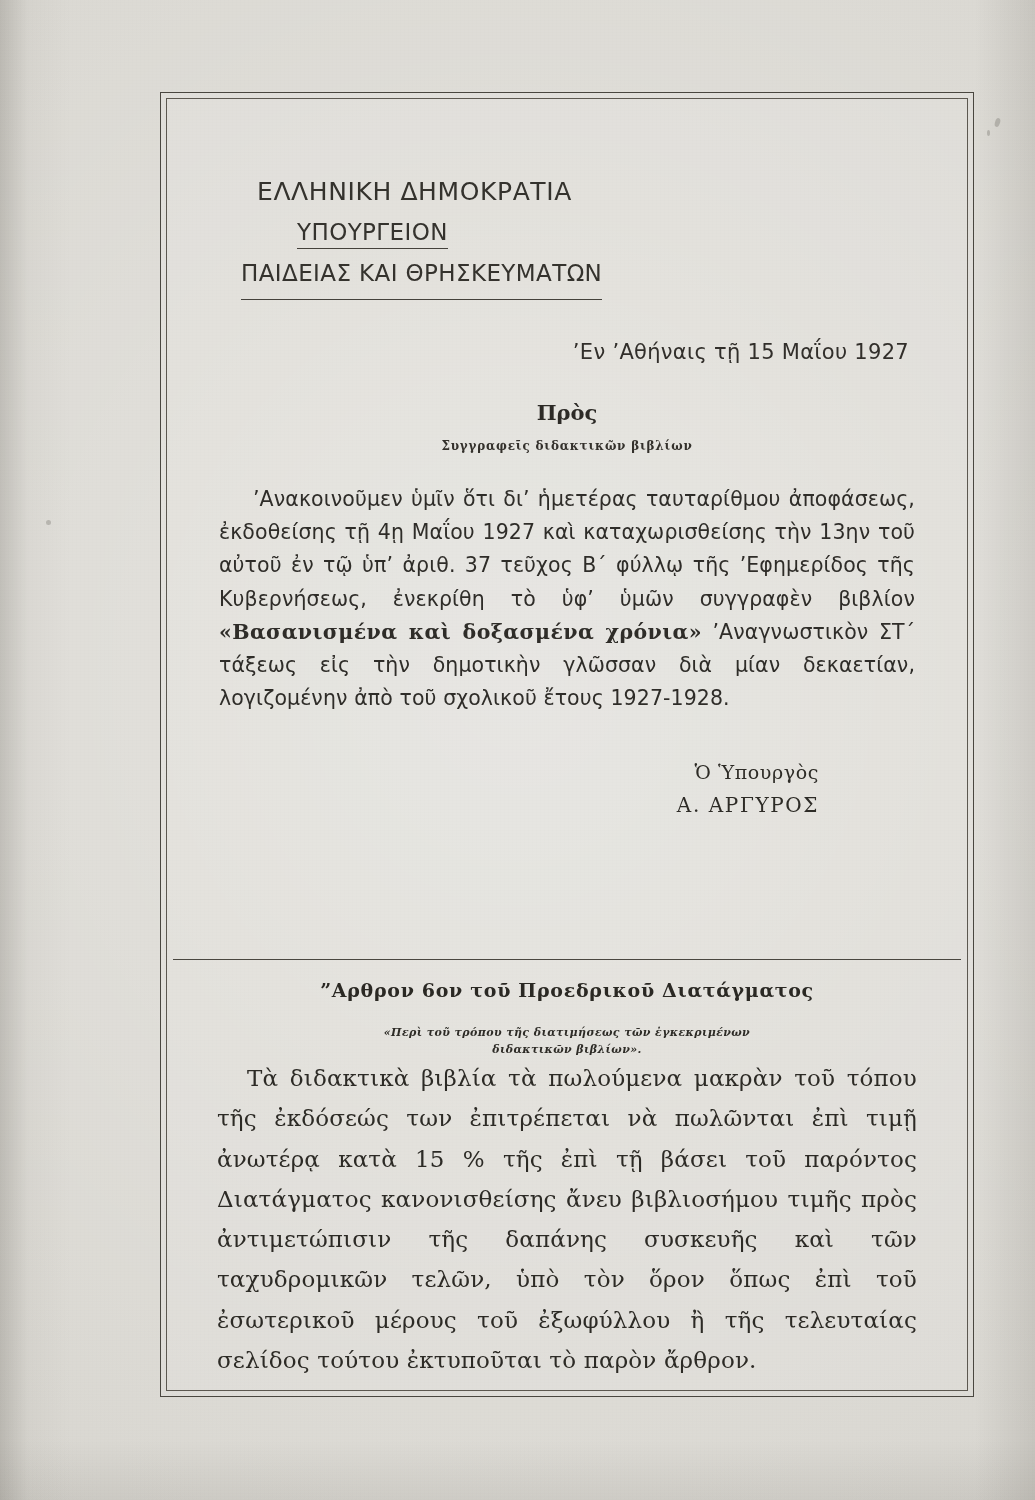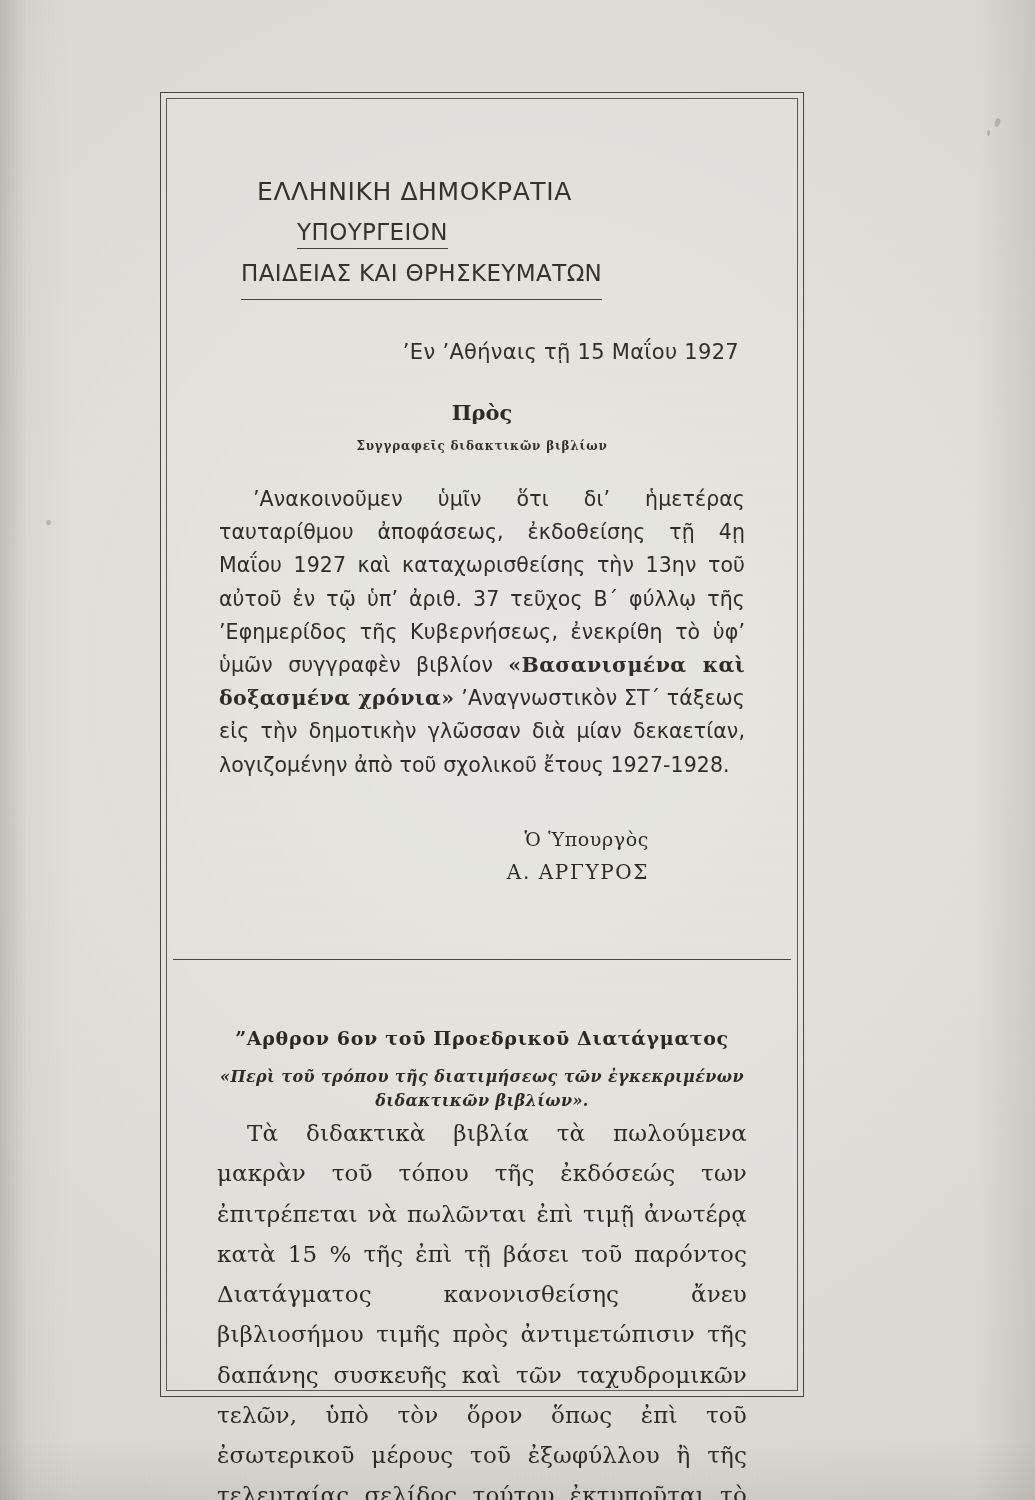--- a/index.html
+++ b/index.html
@@ -33,21 +33,21 @@
       repeating-linear-gradient(0deg, rgba(0,0,0,0.018) 0px, rgba(0,0,0,0.018) 1px, rgba(255,255,255,0.0) 1px, rgba(255,255,255,0.0) 3px),
       repeating-linear-gradient(90deg, rgba(0,0,0,0.014) 0px, rgba(0,0,0,0.014) 1px, rgba(255,255,255,0.0) 1px, rgba(255,255,255,0.0) 4px);
     pointer-events: none;
   }
 
   
   .frame-outer {
     position: absolute;
     left: 160px;
     top: 92px;
-    width: 644px;
+    width: 814px;
     height: 1305px;
     border: 1.5px solid #4a4740;
     box-sizing: border-box;
     background: rgba(255,255,255,0.10);
   }
   .frame-inner {
     position: absolute;
     left: 5px;
     top: 5px;
     right: 5px;
@@ -195,31 +195,30 @@
     top: 880px;
     padding: 0 50px;
     box-sizing: border-box;
     color: #2c2a26;
   }
   .decree-title {
     text-align: center;
     font-family: "DejaVu Serif", serif;
     font-weight: bold;
     font-size: 19px;
-    margin-top: 48px;
     letter-spacing: 0.7px;
     color: #2b2924;
   }
   .decree-sub {
     text-align: center;
     font-family: "DejaVu Serif", serif;
     font-weight: bold;
     font-style: italic;
-    font-size: 16px;
-    margin-top: 16px;
+    font-size: 11px;
+    margin-top: 24px;
     line-height: 1.5;
     letter-spacing: 0.4px;
     color: #2e2c27;
   }
   .decree-body {
     font-family: "DejaVu Serif", serif;
     font-size: 23px;
     line-height: 1.75;
     text-align: justify;
     text-indent: 30px;

